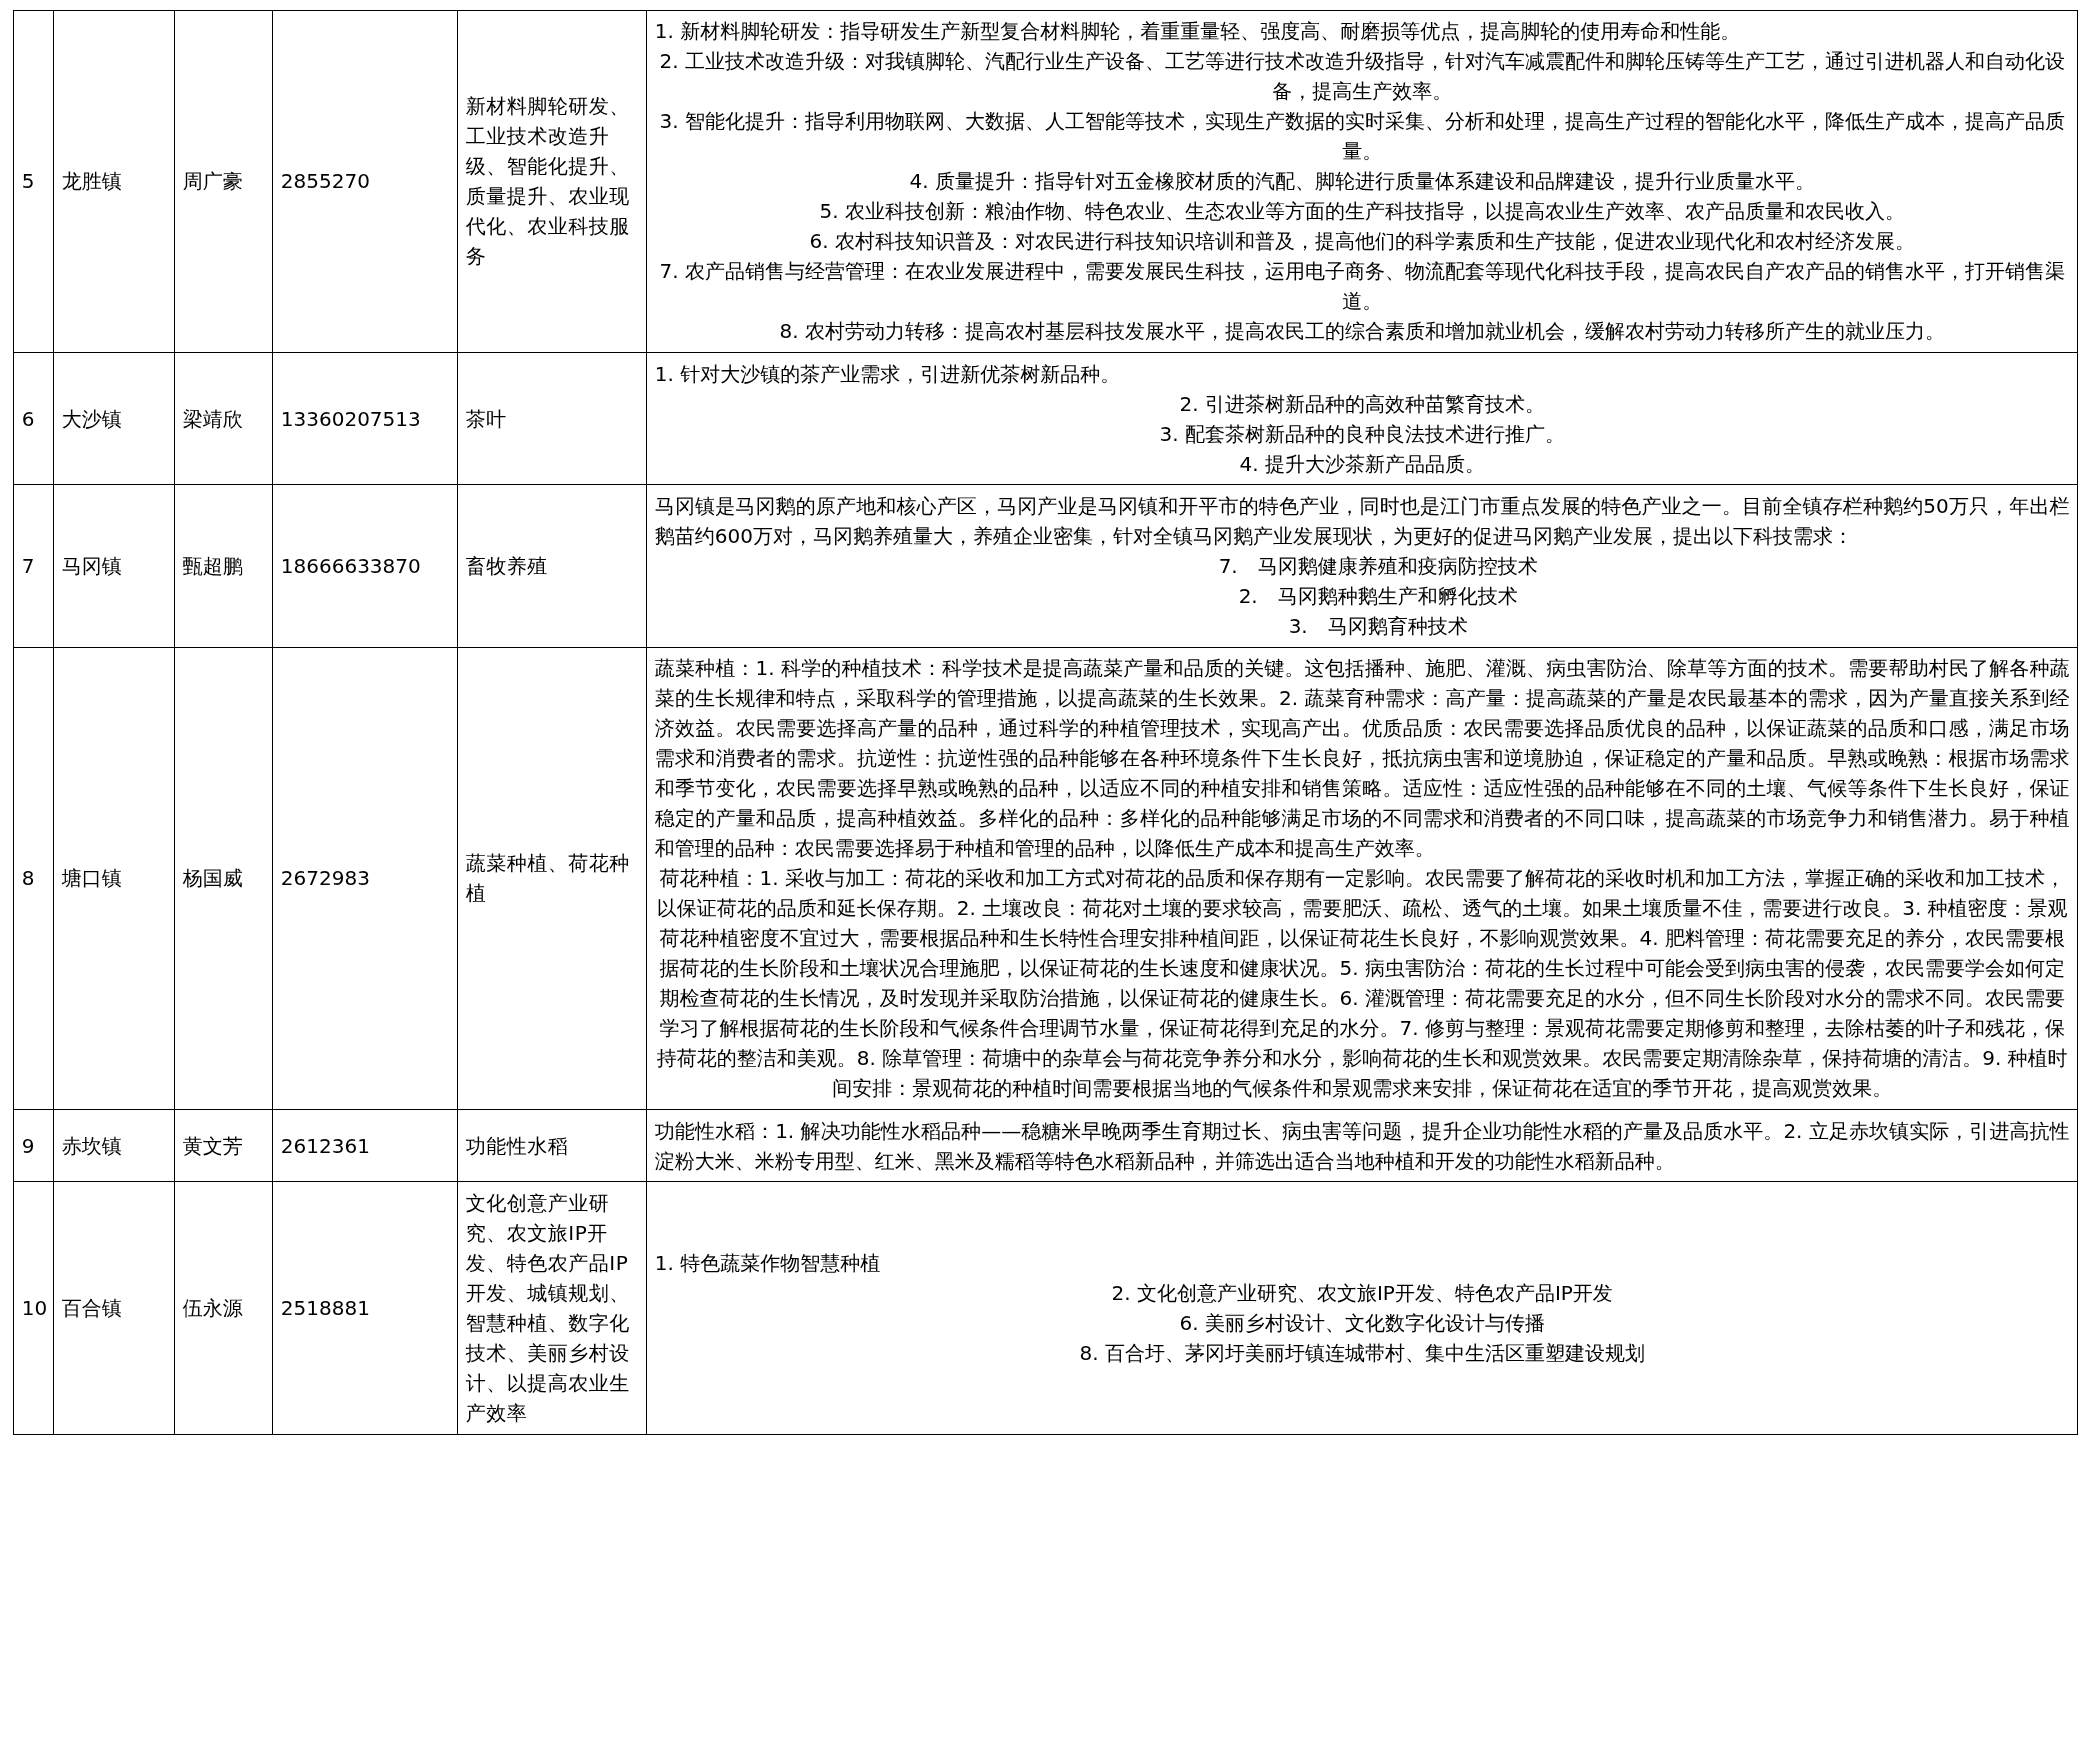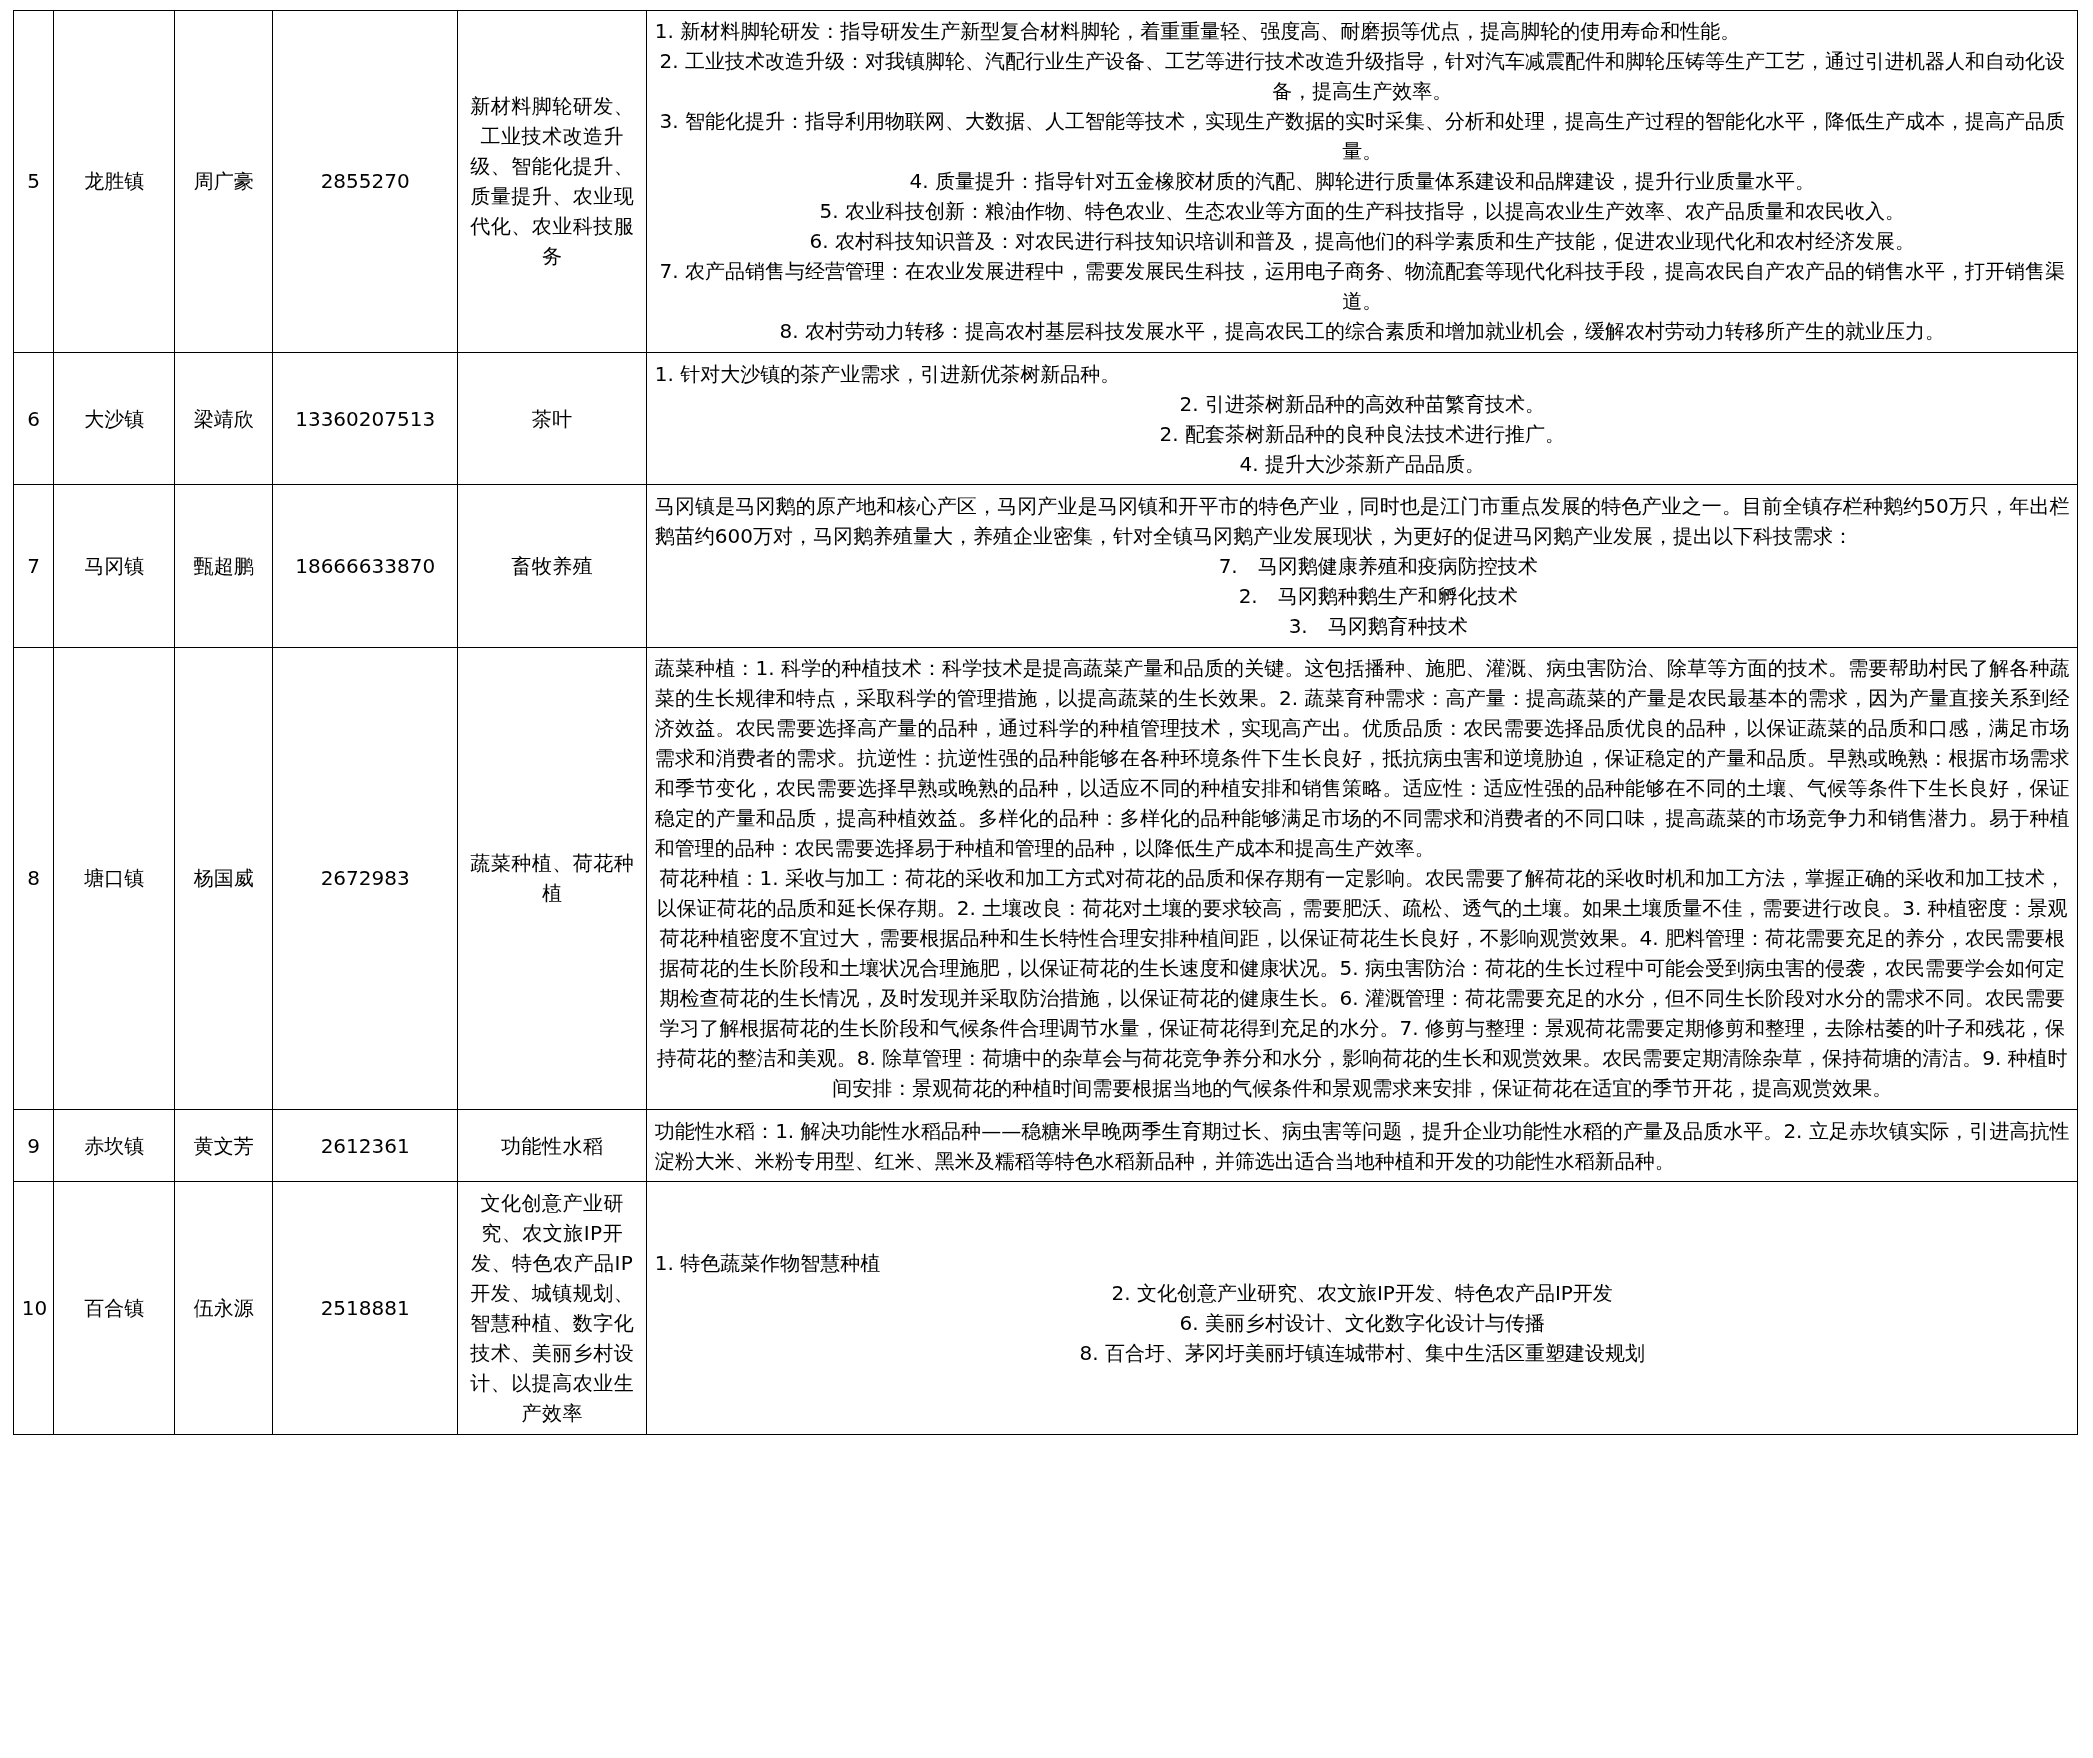--- a/index.html
+++ b/index.html
@@ -31,21 +31,20 @@
     line-height: 1.5;
   }
   col.c-index  { width: 40px; }
   col.c-town   { width: 121px; }
   col.c-person { width: 98px; }
   col.c-phone  { width: 185px; }
   col.c-field  { width: 189px; }
   col.c-demand { width: auto; }
 
   td.index, td.town, td.person, td.phone, td.field {
-    text-align: center;
   }
   td.field {
     line-height: 1.55;
     letter-spacing: 0.5px;
   }
   td.demand {
     text-align: left;
     vertical-align: top;
     padding: 9.5px 9.5px 9.5px 11.4px;
     line-height: 1.58;
@@ -104,21 +103,21 @@
 
       <tr>
         <td class="index">6</td>
         <td class="town">大沙镇</td>
         <td class="person">梁靖欣</td>
         <td class="phone">13360207513</td>
         <td class="field">茶叶</td>
         <td class="demand mid">
           <p class="para">1. 针对大沙镇的茶产业需求，引进新优茶树新品种。</p>
           <p class="para">2. 引进茶树新品种的高效种苗繁育技术。</p>
-          <p class="para">2. 配套茶树新品种的良种良法技术进行推广。</p>
+          <p class="para">3. 配套茶树新品种的良种良法技术进行推广。</p>
           <p class="para">4. 提升大沙茶新产品品质。</p>
         </td>
       </tr>
 
       <tr>
         <td class="index">7</td>
         <td class="town">马冈镇</td>
         <td class="person">甄超鹏</td>
         <td class="phone">18666633870</td>
         <td class="field">畜牧养殖</td>

